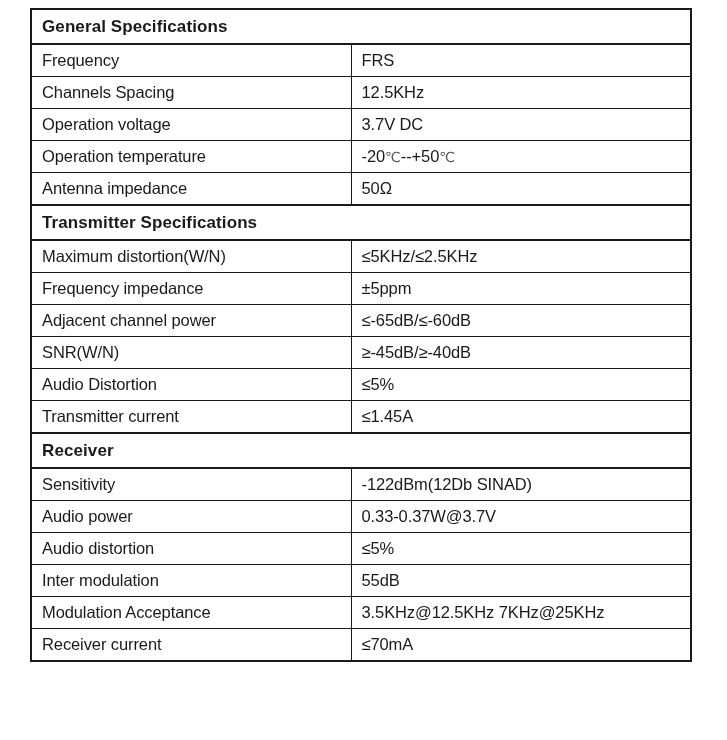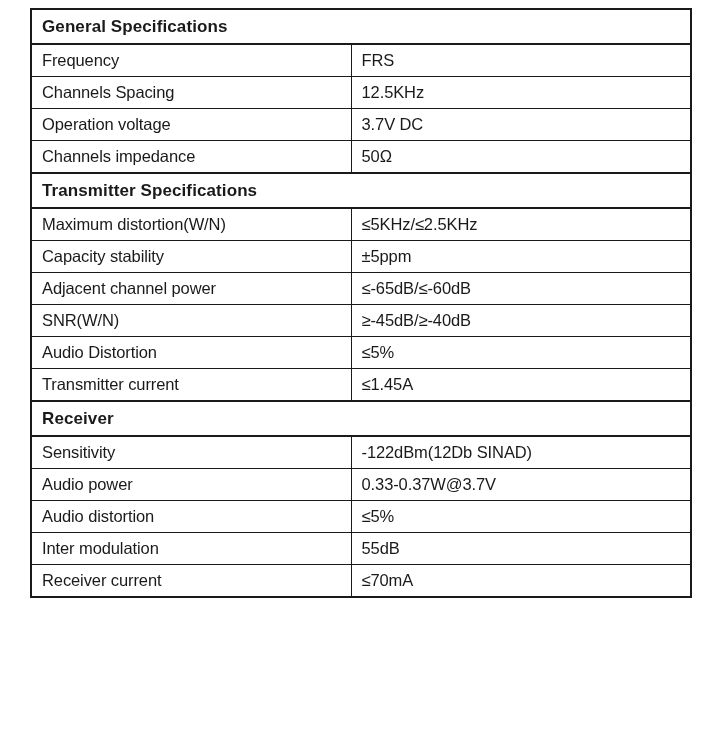--- a/index.html
+++ b/index.html
@@ -88,32 +88,36 @@
         </tr>
         <tr>
           <td>Channels Spacing</td>
           <td>12.5KHz</td>
         </tr>
         <tr>
           <td>Operation voltage</td>
           <td>3.7V DC</td>
         </tr>
         <tr>
-          <td>Channels impedance</td>
+          <td>Operation temperature</td>
+          <td>-20<span class="cjk-deg">℃</span>--+50<span class="cjk-deg">℃</span></td>
+        </tr>
+        <tr>
+          <td>Antenna impedance</td>
           <td>50Ω</td>
         </tr>
         <tr class="section-row">
           <td colspan="2">Transmitter Specifications</td>
         </tr>
         <tr>
           <td>Maximum distortion(W/N)</td>
           <td>≤5KHz/≤2.5KHz</td>
         </tr>
         <tr>
-          <td>Capacity stability</td>
+          <td>Frequency impedance</td>
           <td>±5ppm</td>
         </tr>
         <tr>
           <td>Adjacent channel power</td>
           <td>≤-65dB/≤-60dB</td>
         </tr>
         <tr>
           <td>SNR(W/N)</td>
           <td>≥-45dB/≥-40dB</td>
         </tr>
@@ -138,18 +142,22 @@
         </tr>
         <tr>
           <td>Audio distortion</td>
           <td>≤5%</td>
         </tr>
         <tr>
           <td>Inter modulation</td>
           <td>55dB</td>
         </tr>
         <tr>
+          <td>Modulation Acceptance</td>
+          <td>3.5KHz@12.5KHz 7KHz@25KHz</td>
+        </tr>
+        <tr>
           <td>Receiver current</td>
           <td>≤70mA</td>
         </tr>
       </tbody>
   </table>
 </div>
 
 </body></html>

